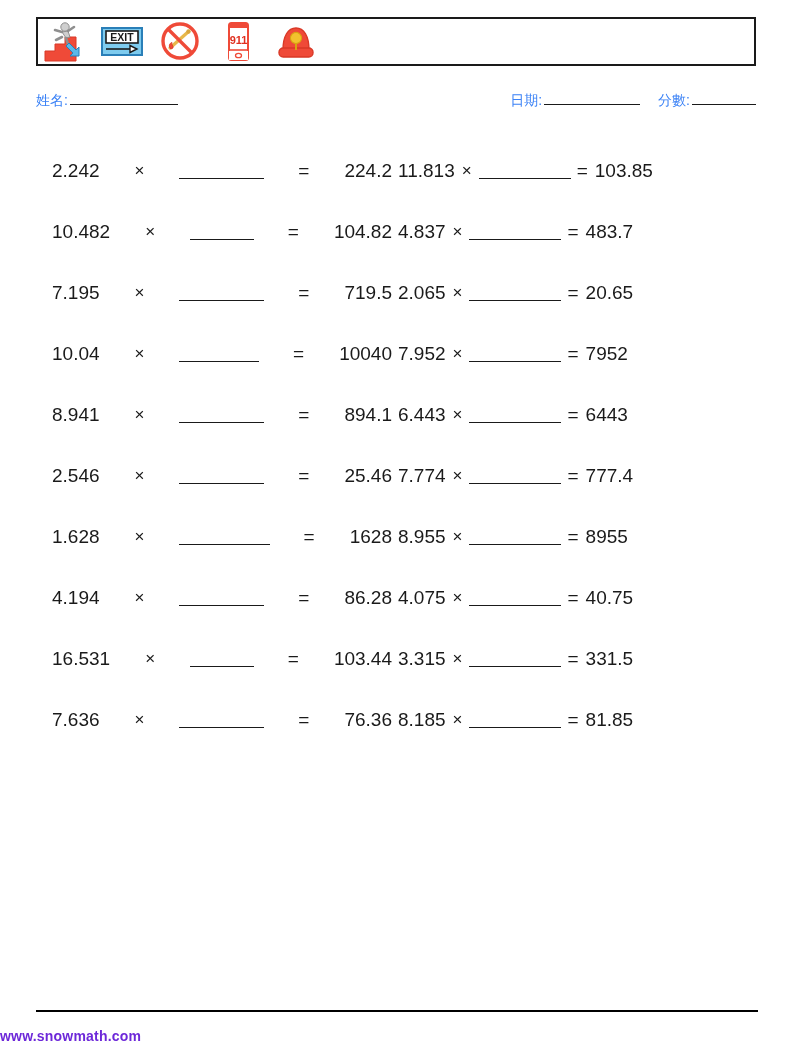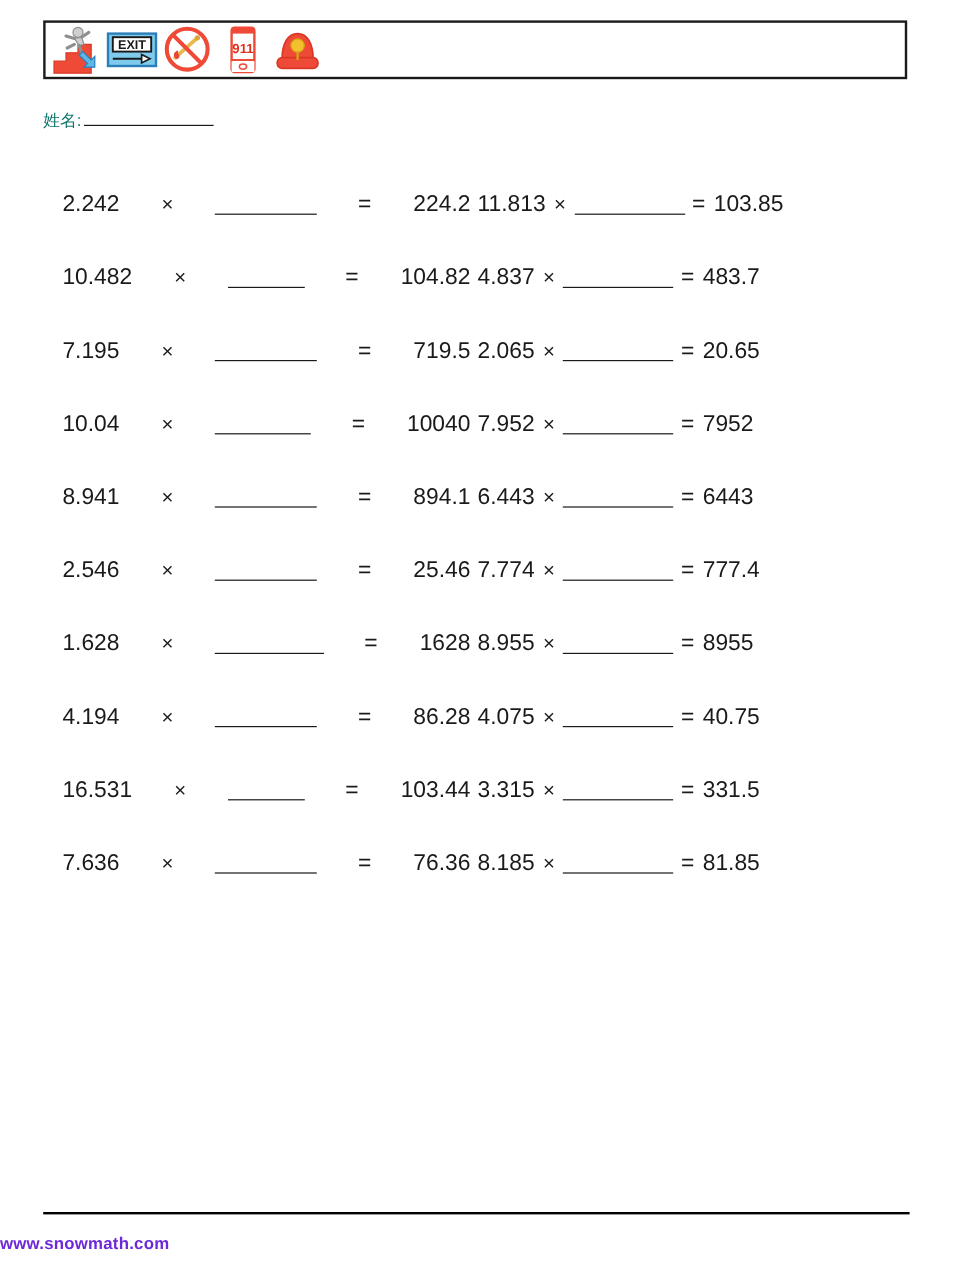--- a/index.html
+++ b/index.html
@@ -26,21 +26,21 @@
     border: 2px solid #1a1a1a;
     box-sizing: border-box;
     display: flex;
     align-items: center;
   }
   .icon-strip {
     display: flex;
     align-items: center;
     height: 100%;
     padding-left: 4px;
-    gap: 2px;
+    gap: 14px;
   }
   .icon-cell {
     width: 44px;
     height: 45px;
     position: relative;
     flex: 0 0 auto;
   }
   .worksheet-title {
     position: absolute;
     left: 0;
@@ -71,21 +71,21 @@
     left: 0;
     top: 0;
     white-space: nowrap;
   }
   .meta-right {
     position: absolute;
     right: 0;
     top: 0;
     white-space: nowrap;
   }
-  .meta-label { color: #0f766e; }
+  .meta-label { color: #3b82f6; }
   .blank-line {
     display: inline-block;
     border-bottom: 1.6px solid #1a1a1a;
     vertical-align: baseline;
     margin: 0 2px;
   }
   .bl-name  { width: 108px; }
   .bl-date  { width: 96px; }
   .bl-score { width: 64px; }
   .meta-gap { display: inline-block; width: 16px; }
@@ -207,20 +207,23 @@
     </div>
 
   </div>
 
 </div>
 
 <div class="meta-row">
   <div class="meta-name">
     <span class="meta-label">姓名:</span><span class="blank-line bl-name"></span>
   </div>
+  <div class="meta-right">
+    <span class="meta-label">日期:</span><span class="blank-line bl-date"></span><span class="meta-gap"></span><span class="meta-label">分數:</span><span class="blank-line bl-score"></span>
+  </div>
 </div>
 
 <div class="problems">
 
   <div class="problem col-left">
     <span class="operand">2.242</span>
     <span class="times">×</span>
     <span class="answer-blank"></span>
     <span class="equals">=</span>
     <span class="result">224.2</span>

